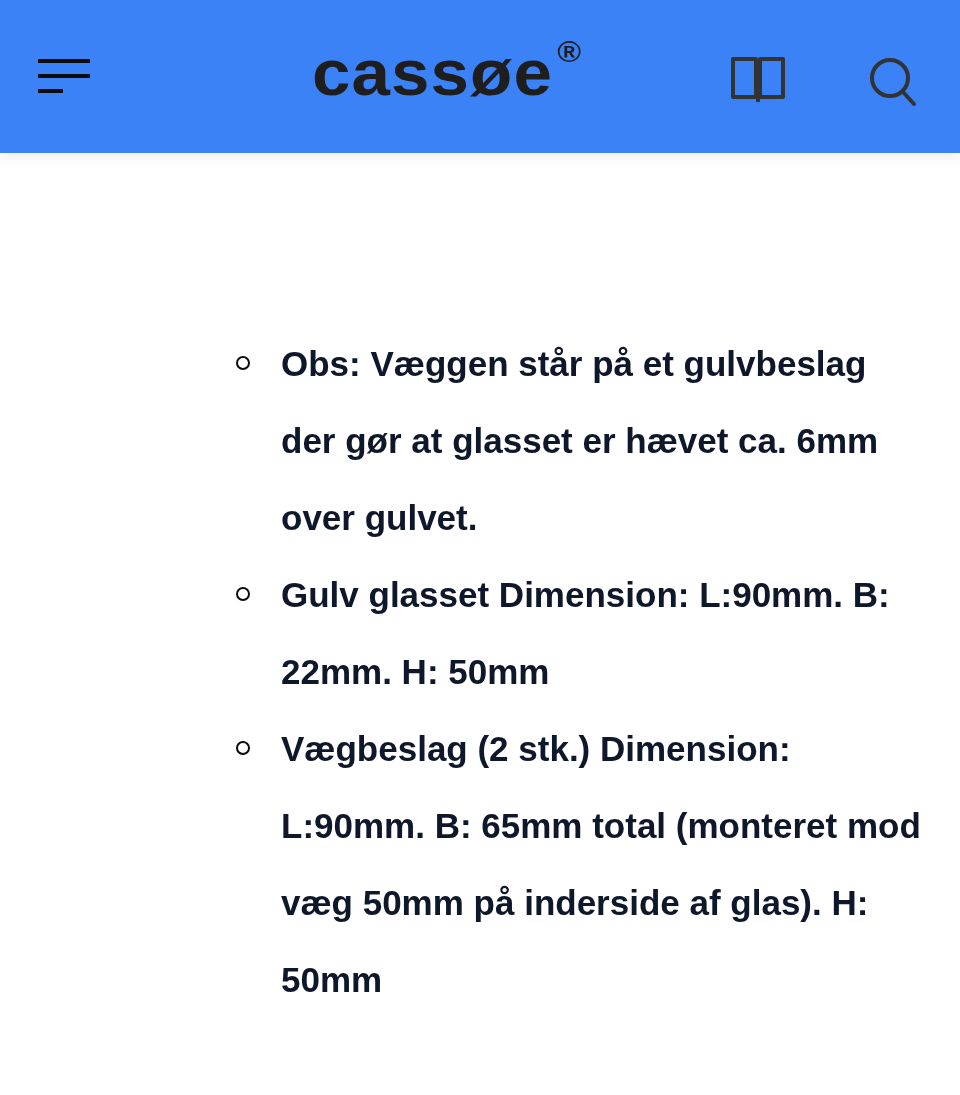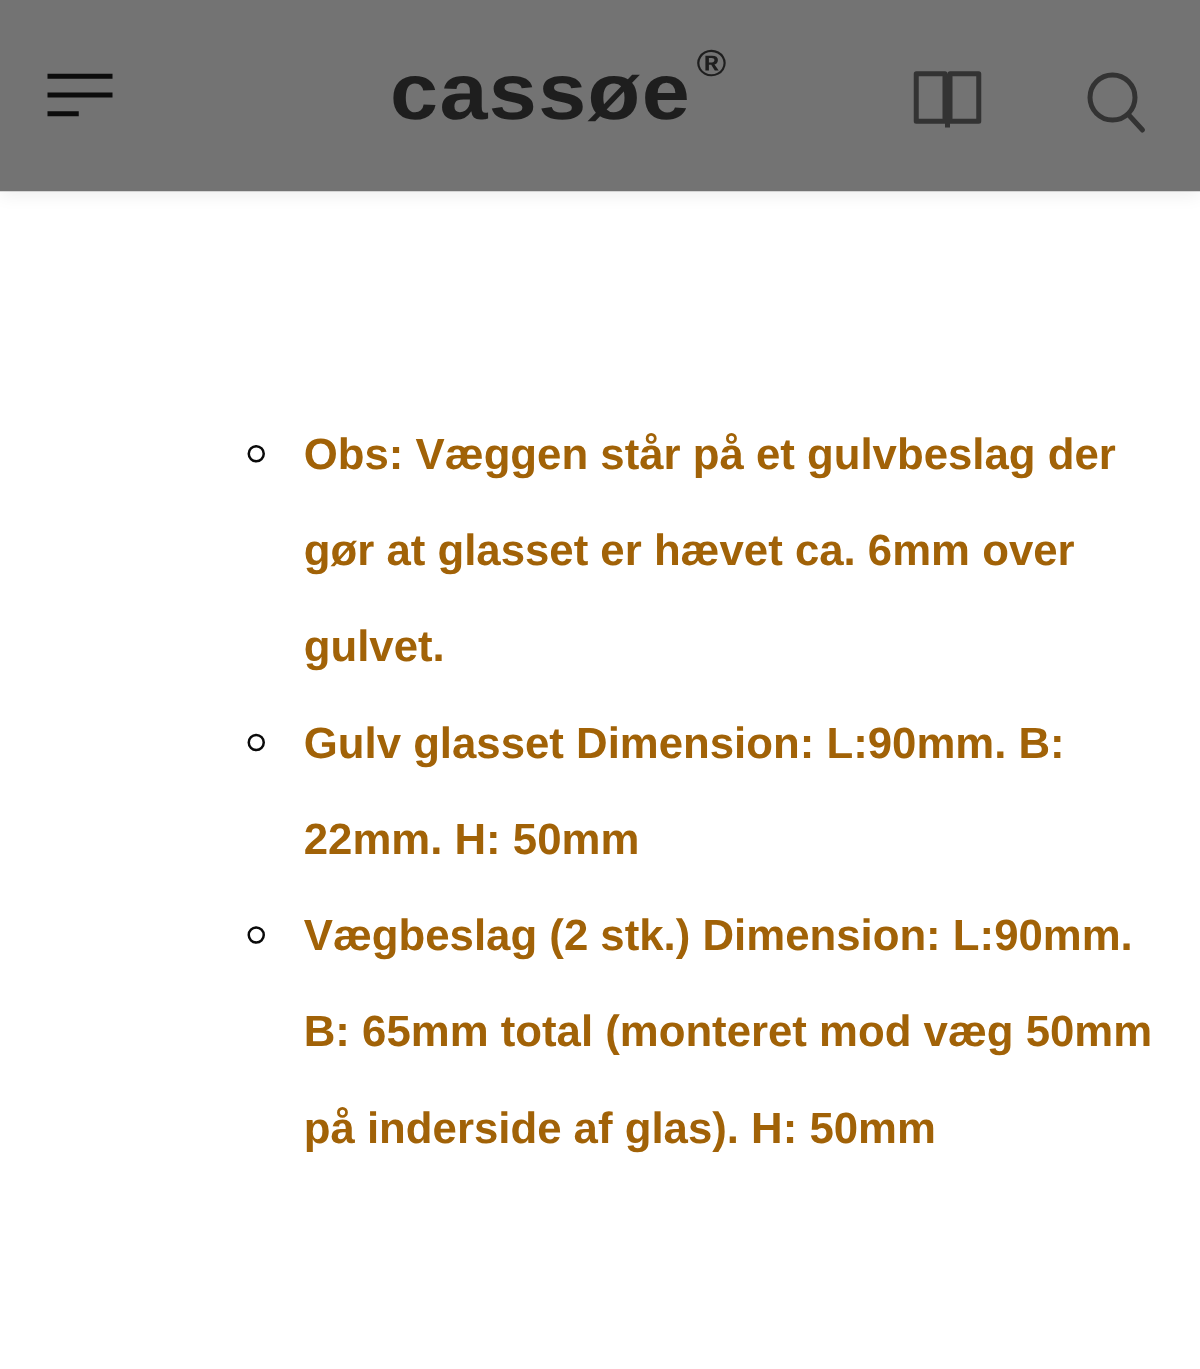--- a/index.html
+++ b/index.html
@@ -3,21 +3,21 @@
 <meta charset="utf-8">
 <style>
   html, body { margin: 0; padding: 0; }
   body {
     width: 960px; height: 1095px; background: #ffffff; overflow: hidden;
     font-family: "Liberation Sans", sans-serif; color: #111;
     position: relative;
   }
   .header {
     position: absolute; left: 0; top: 0; width: 960px; height: 153px;
-    background: #737373;
+    background: #3b82f6;
     box-shadow: 0 4px 14px rgba(0,0,0,0.07);
     z-index: 2;
   }
   .menu-btn {
     position: absolute; left: 36px; top: 56px; width: 58px; height: 42px; cursor: pointer;
   }
   .menu-btn span {
     position: absolute; left: 2px; height: 4px; background: #0c0c0c;
   }
   .menu-btn .l1 { top: 3px; width: 52px; }
@@ -38,21 +38,21 @@
   .search-btn { left: 866px; top: 54px; width: 56px; height: 54px; }
   .content {
     position: absolute; left: 0; top: 325px; width: 960px;
   }
   ul.specs {
     list-style: none; margin: 0; padding: 0 0 0 243px; width: 680px;
   }
   ul.specs li {
     position: relative;
     font-family: "Liberation Sans", sans-serif; font-weight: 700;
-    font-size: 35px; line-height: 77px; color: #a16207;
+    font-size: 35px; line-height: 77px; color: #0f172a; margin-left: 38px;
   }
   ul.specs li .bullet {
     position: absolute; left: -45px; top: 31px;
     width: 10px; height: 10px; border: 2.5px solid #0a0a0a; border-radius: 50%;
     box-sizing: content-box;
   }
 </style>
 </head>
 <body>
 

